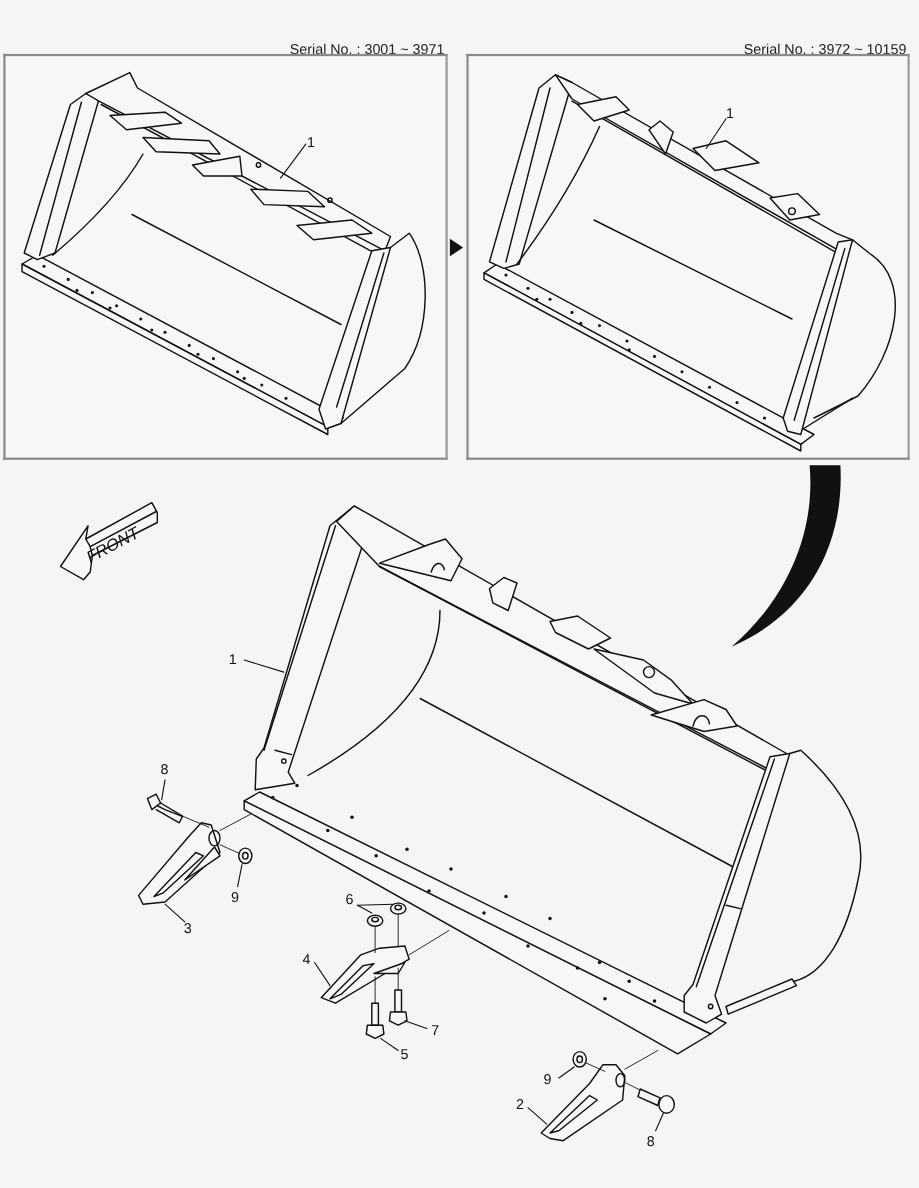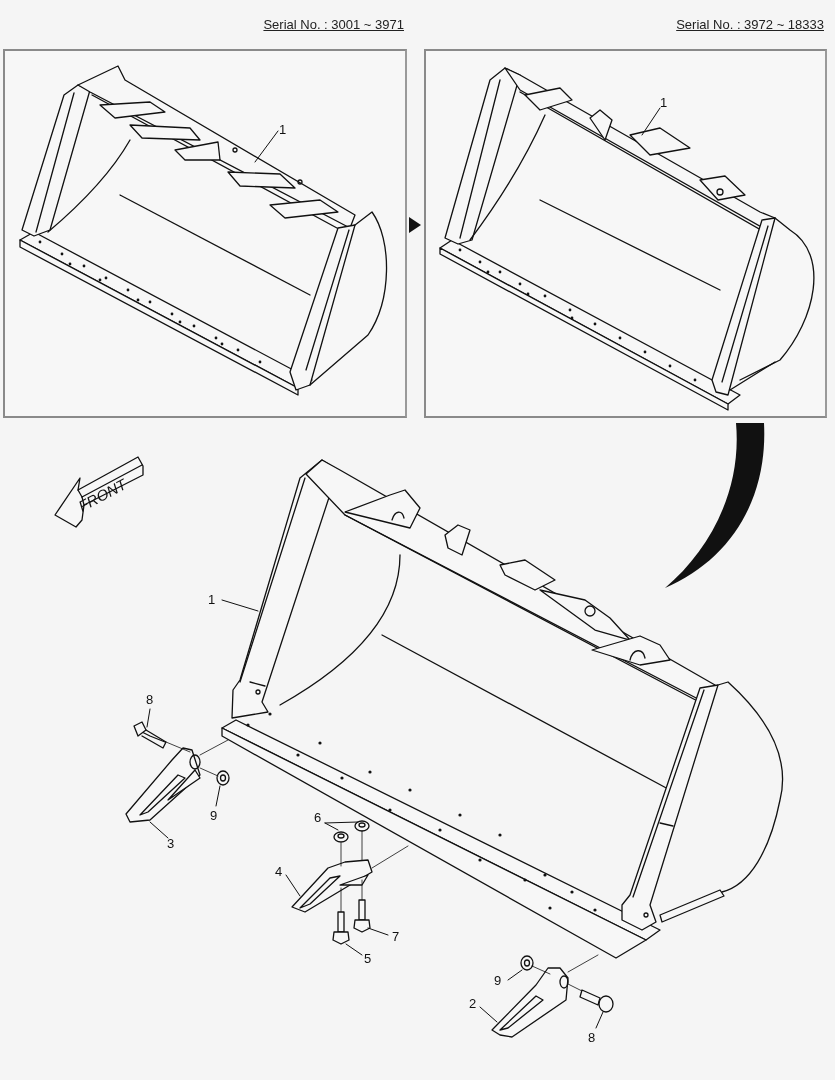--- a/index.html
+++ b/index.html
@@ -1,33 +1,33 @@
 <!DOCTYPE html>
 <html><head>
 <meta charset="utf-8">
 <style>
   html, body { margin: 0; padding: 0; background: #f5f5f5; }
   body { width: 835px; height: 1080px; position: relative; overflow: hidden;
          font-family: "Liberation Sans", sans-serif; color: #111; }
-  .serial { position: absolute; top: 17px; font-size: 13px; color: #222; white-space: nowrap; text-decoration: underline; }
+  .serial { position: absolute; top: 37px; font-size: 13px; color: #222; white-space: nowrap; }
   .serial.left { right: 431px; }
   .serial.right { right: 11px; }
   .panel { position: absolute; top: 49px; height: 369px; border: 2px solid #8a8a8a;
            border-right-color: #9a9a9a; border-bottom-color: #8a8a8a; background: #f7f7f7; box-sizing: border-box; }
   .panel.left { left: 3px; width: 404px; }
   .panel.right { left: 424px; width: 403px; }
   svg.layer { position: absolute; left: 0; top: 0; }
   .callout { font-family: "Liberation Sans", sans-serif; font-size: 13px; fill: #111; }
   .front-text { font-family: "Liberation Sans", sans-serif; font-size: 15px; font-style: italic; fill: #111; }
 </style>
 </head>
 <body>
 
 <div class="serial left">Serial No. : 3001 ~ 3971</div>
-<div class="serial right">Serial No. : 3972 ~ 18333</div>
+<div class="serial right">Serial No. : 3972 ~ 10159</div>
 
 <div class="panel left"></div>
 <div class="panel right"></div>
 
 <svg class="layer" width="835" height="1080" viewBox="0 0 835 1080" fill="none" stroke="#111" stroke-width="1.3" stroke-linejoin="round" stroke-linecap="round">
 
   <g>
 
     <polygon points="20,240 34,232 312,380 298,388" fill="#f7f7f7"></polygon>
     <polygon points="20,240 20,247 298,395 298,388" fill="#f7f7f7"></polygon>

